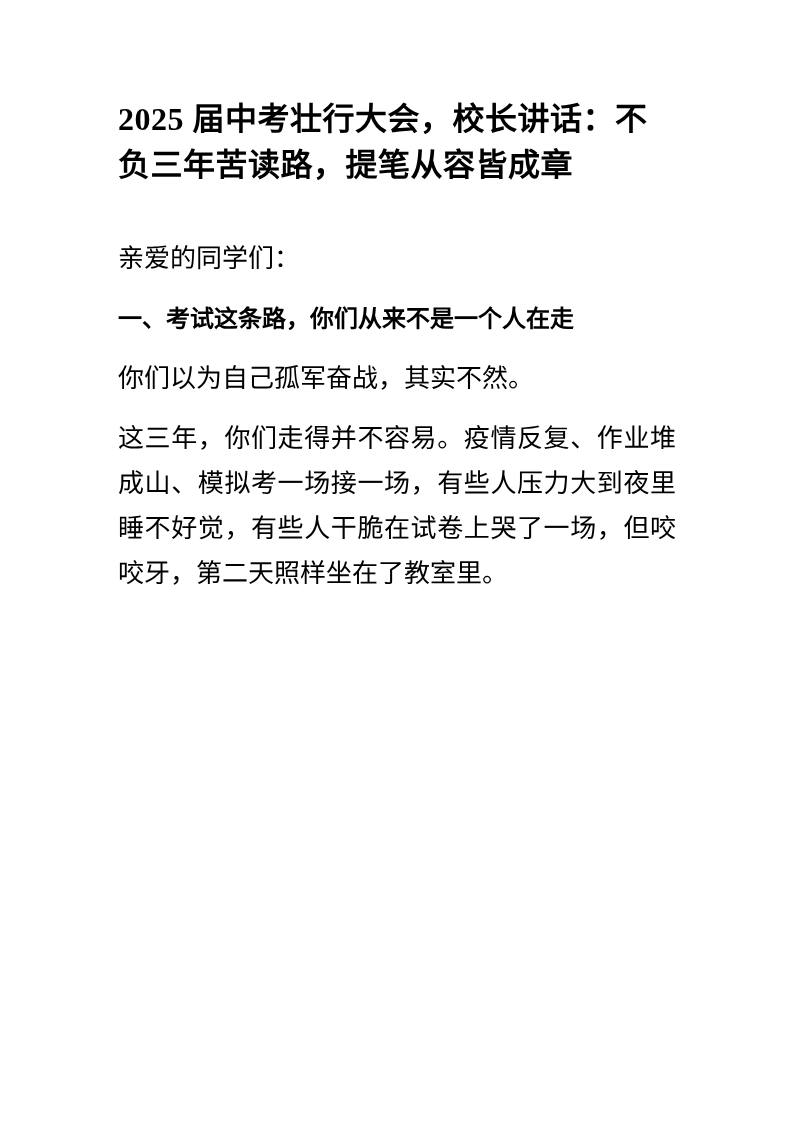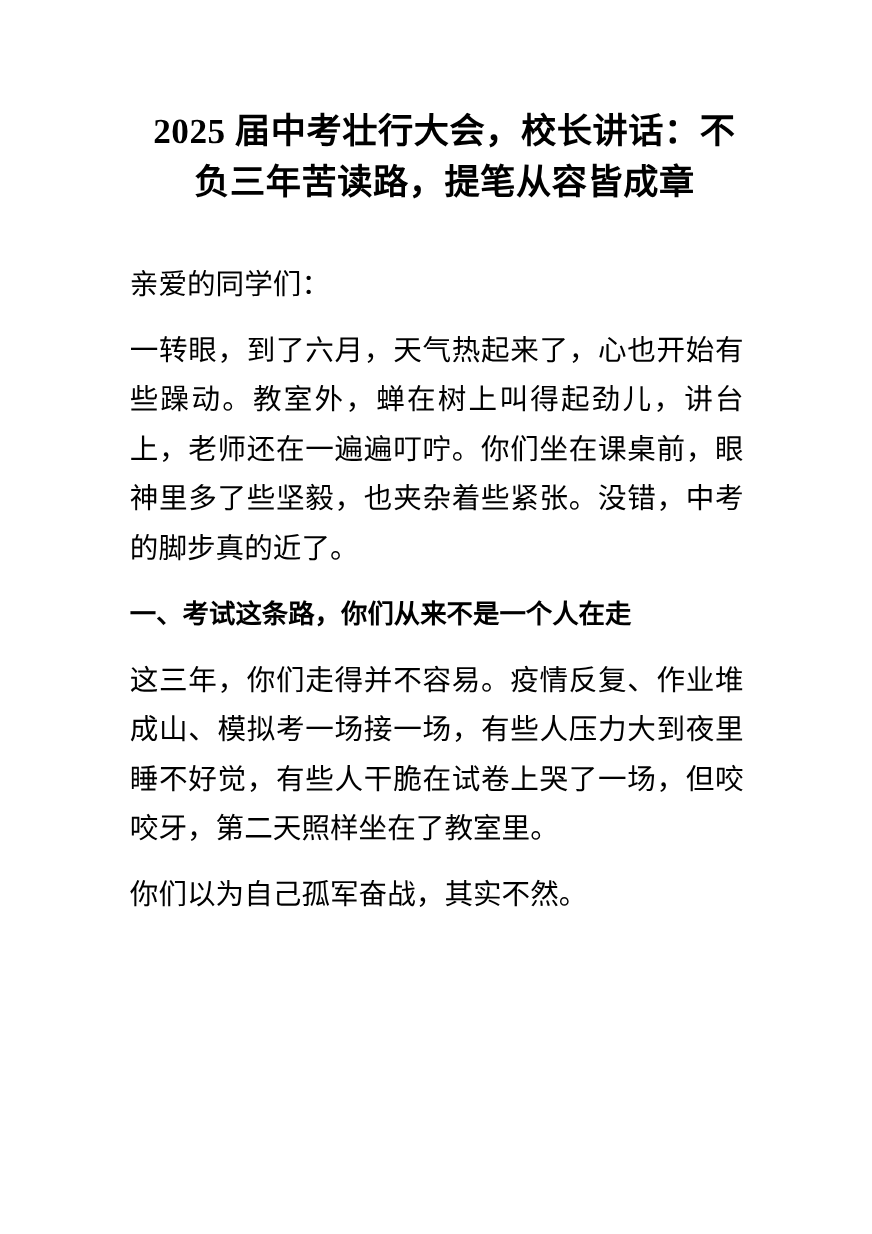--- a/index.html
+++ b/index.html
@@ -16,22 +16,22 @@
     background: #ffffff;
     padding: 96px 117px 0 118px;
     overflow: hidden;
     color: #000000;
   }
   .doc-title {
     font-family: "Liberation Serif", "DejaVu Serif", serif;
     font-weight: 700;
     font-size: 32px;
     line-height: 46px;
-    margin: 0 0 48px 14px;
-    text-align: center;
+    margin: 0 0 48px 0;
+    text-align: left;
     letter-spacing: 0.5px;
   }
   .para {
     font-family: "Liberation Serif", "DejaVu Serif", serif;
     font-size: 26px;
     line-height: 45px;
     margin: 0 0 15px 0;
     text-align: justify;
     text-align-last: left;
     text-justify: inter-character;
@@ -46,22 +46,21 @@
   }
 </style>
 </head>
 <body>
 
 <div class="page">
   <h1 class="doc-title">2025 届中考壮行大会，校长讲话：不负三年苦读路，提笔从容皆成章</h1>
 
   <p class="para">亲爱的同学们：</p>
 
-  <p class="para">一转眼，到了六月，天气热起来了，心也开始有些躁动。教室外，蝉在树上叫得起劲儿，讲台上，老师还在一遍遍叮咛。你们坐在课桌前，眼神里多了些坚毅，也夹杂着些紧张。没错，中考的脚步真的近了。</p>
 
 
   <h2 class="section-heading">一、考试这条路，你们从来不是一个人在走</h2>
 
+  <p class="para">你们以为自己孤军奋战，其实不然。</p>
+
   <p class="para">这三年，你们走得并不容易。疫情反复、作业堆成山、模拟考一场接一场，有些人压力大到夜里睡不好觉，有些人干脆在试卷上哭了一场，但咬咬牙，第二天照样坐在了教室里。</p>
-
-  <p class="para">你们以为自己孤军奋战，其实不然。</p>
 
 </div>
 
 </body></html>

